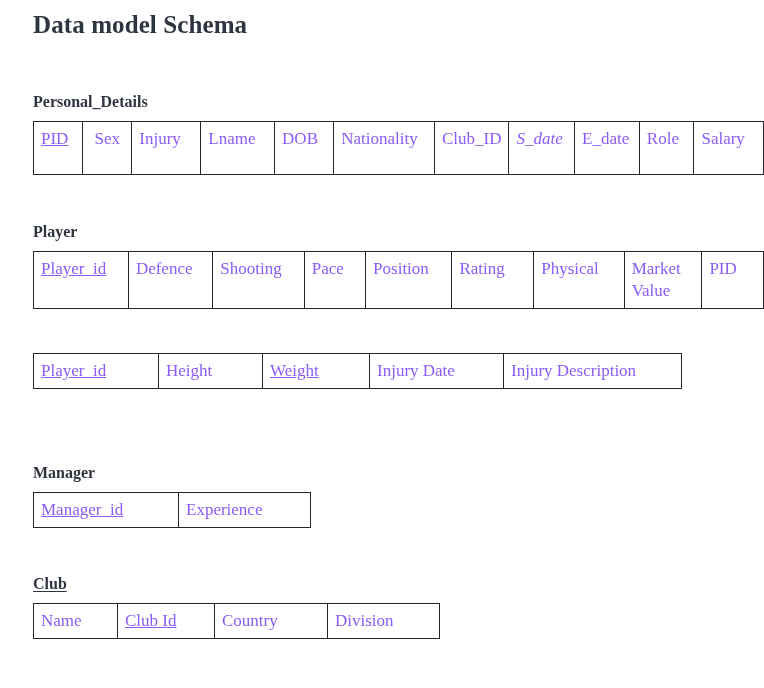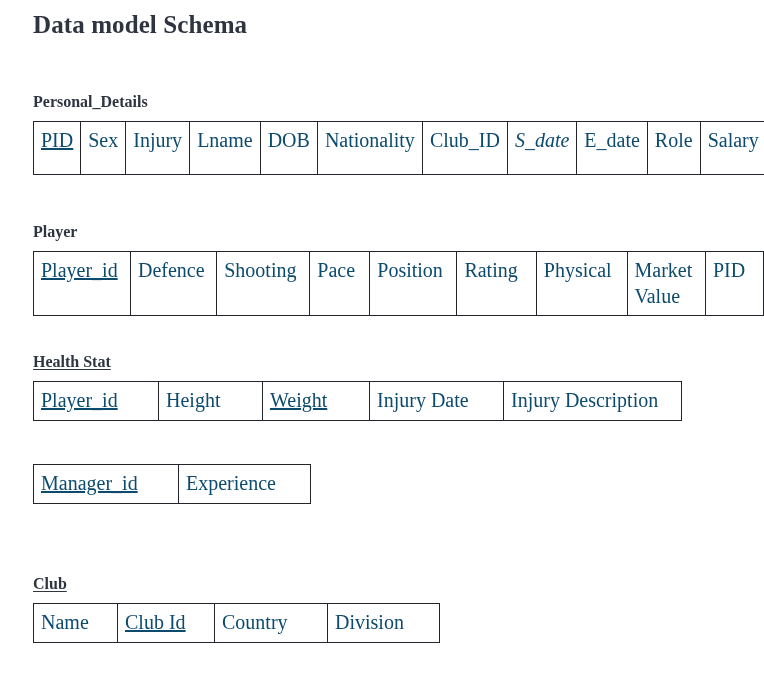--- a/index.html
+++ b/index.html
@@ -53,23 +53,23 @@
 
   table.schema {
     border-collapse: collapse;
     table-layout: fixed;
     border-spacing: 0;
   }
   table.schema td {
     border: 1px solid #22252b;
     vertical-align: top;
     padding: 6px 7px 6px 7px;
-    font-size: 20px;
+    font-size: 17px;
     line-height: 1.28;
-    color: #0c4a6e;
+    color: #8b5cf6;
     font-weight: normal;
     word-wrap: break-word;
     overflow-wrap: break-word;
   }
   table.schema.tall td {
     height: 40px;
   }
   table.schema.short td {
     height: 18px;
   }
@@ -91,21 +91,21 @@
 <div class="page">
 
   <div class="page-title">Data model Schema</div>
 
   <div class="section" id="sec-personal">
     <span class="section-heading">Personal_Details</span>
     <table class="schema tall">
       <tbody>
         <tr id="row-personal">
             <td style="width: 46px;"><span class="pk">PID</span></td>
-            <td style="width: 48px;"><span>Sex</span></td>
+            <td style="width: 48px; text-align: center;"><span>Sex</span></td>
             <td style="width: 75px;"><span>Injury</span></td>
             <td style="width: 78px;"><span>Lname</span></td>
             <td style="width: 58px;"><span>DOB</span></td>
             <td style="width: 101px;"><span>Nationality</span></td>
             <td style="width: 58px;"><span>Club_ID</span></td>
             <td style="width: 58px; font-style: italic;"><span>S_date</span></td>
             <td style="width: 54px;"><span>E_date</span></td>
             <td style="width: 52px;"><span>Role</span></td>
             <td style="width: 73px;"><span>Salary</span></td>
           </tr>
@@ -126,35 +126,35 @@
             <td style="width: 83px;"><span>Rating</span></td>
             <td style="width: 89px;"><span>Physical</span></td>
             <td style="width: 73px;"><span>Market Value</span></td>
             <td style="width: 61px;"><span>PID</span></td>
           </tr>
       </tbody>
     </table>
   </div>
 
   <div class="section" id="sec-health">
-    <span class="section-heading underlined">Health Stat</span>
     <table class="schema short">
       <tbody>
         <tr id="row-health">
             <td style="width: 110px;"><span class="pk">Player_id</span></td>
             <td style="width: 89px;"><span>Height</span></td>
             <td style="width: 92px; text-decoration: underline;"><span>Weight</span></td>
             <td style="width: 119px;"><span>Injury Date</span></td>
             <td style="width: 163px;"><span>Injury Description</span></td>
           </tr>
       </tbody>
     </table>
   </div>
 
   <div class="section" id="sec-manager">
+    <span class="section-heading">Manager</span>
     <table class="schema short">
       <tbody>
         <tr id="row-manager">
             <td style="width: 130px;"><span class="pk">Manager_id</span></td>
             <td style="width: 117px;"><span>Experience</span></td>
           </tr>
       </tbody>
     </table>
   </div>
 

